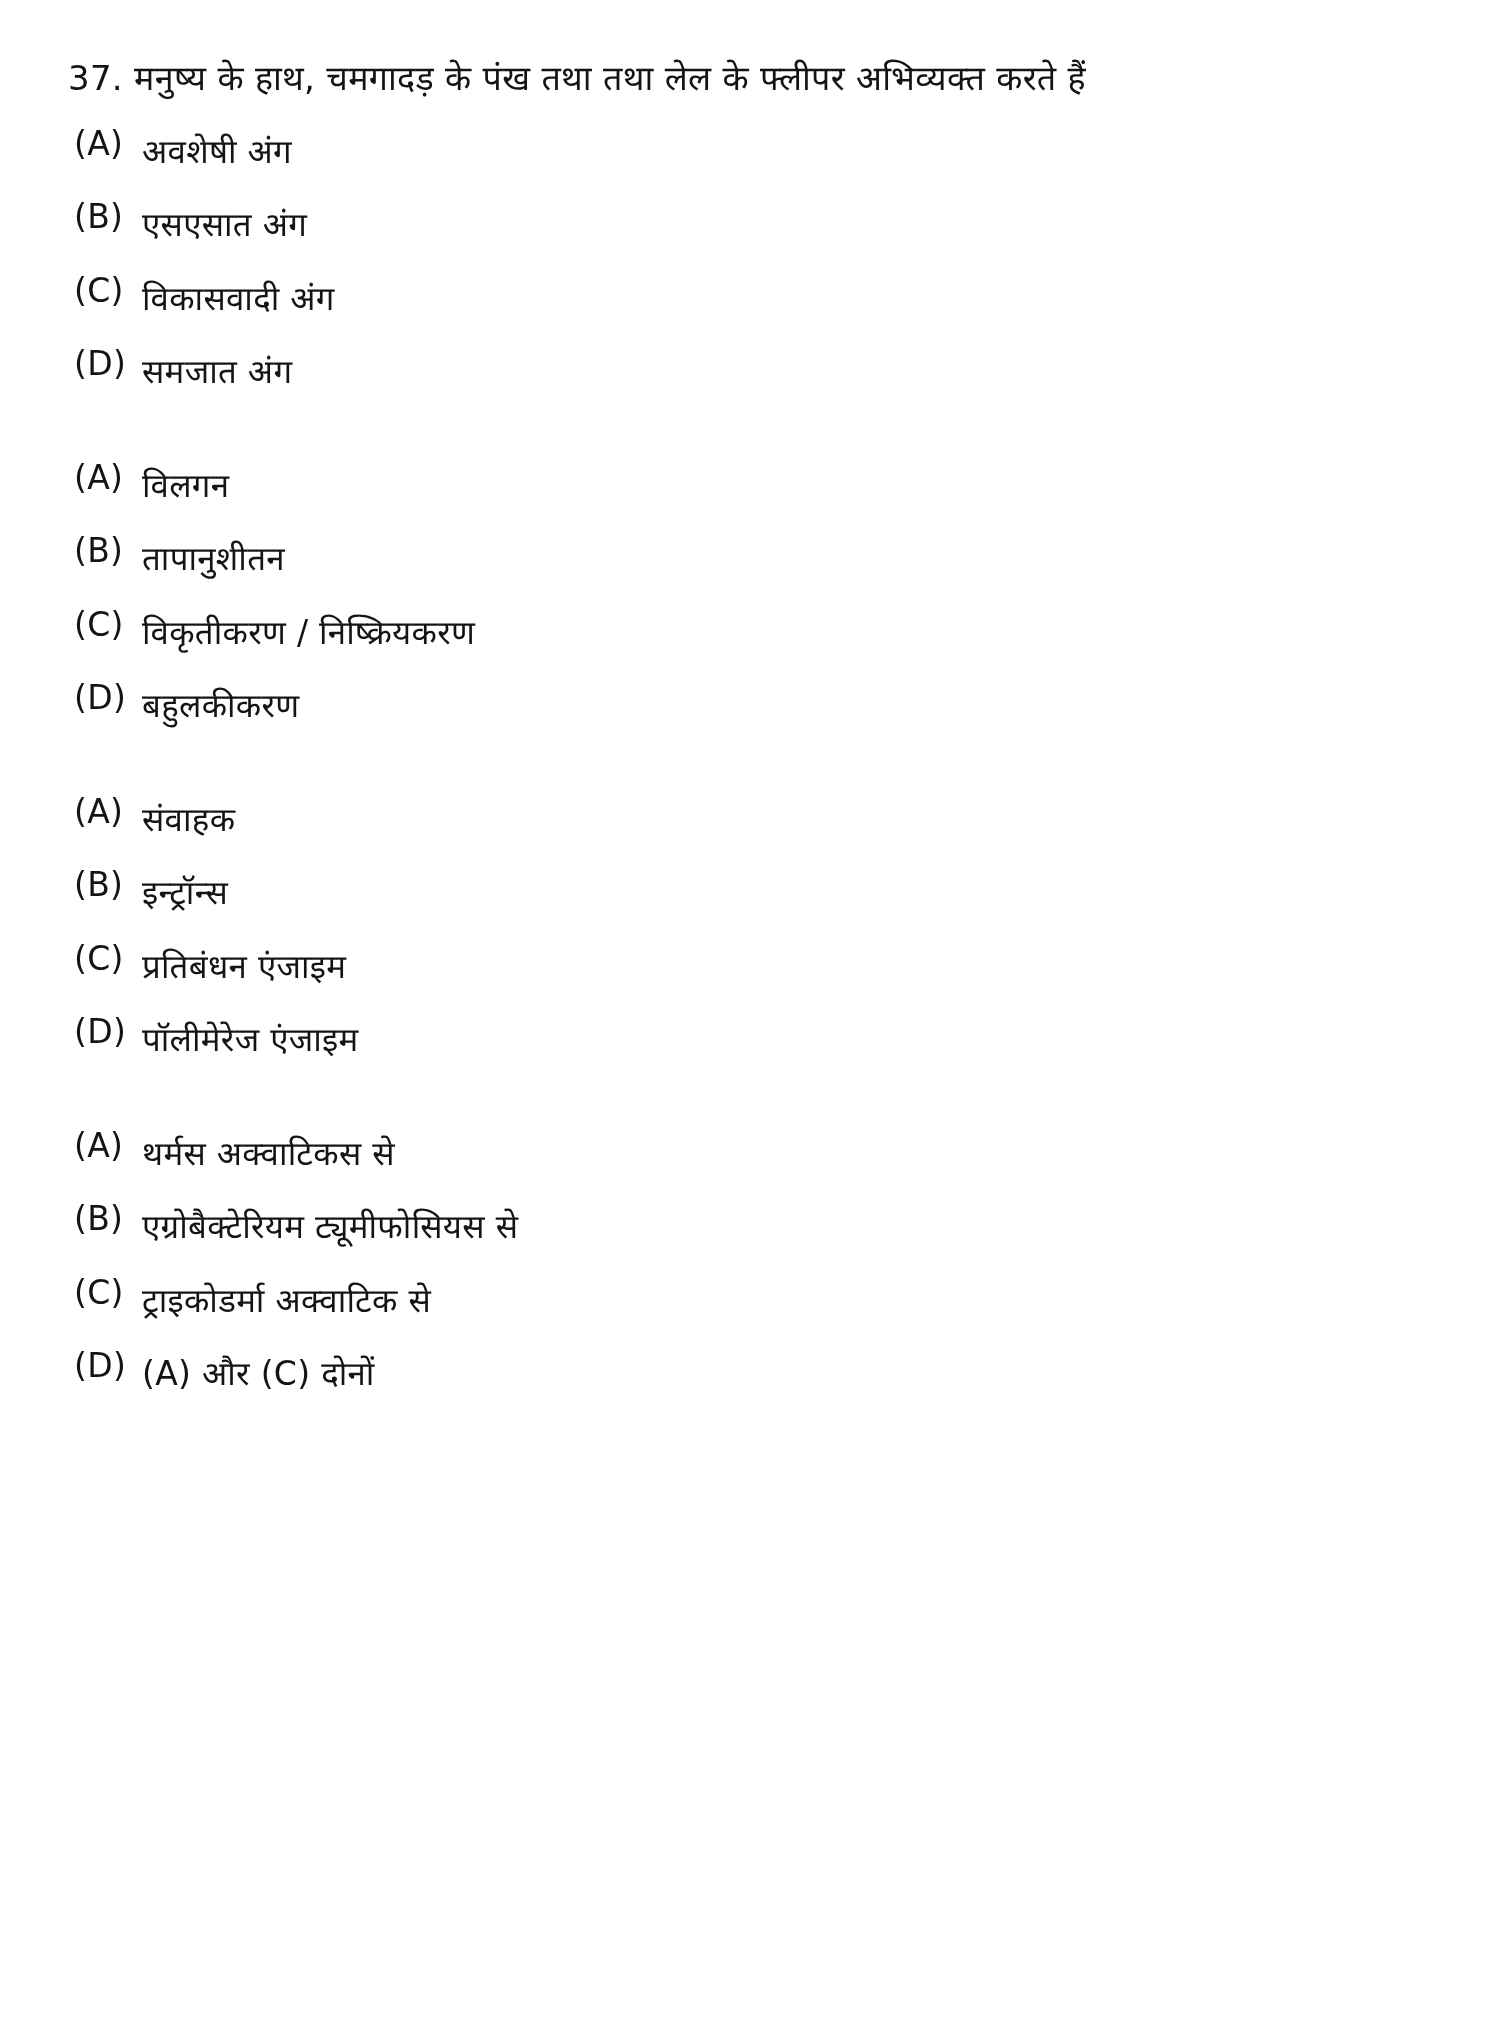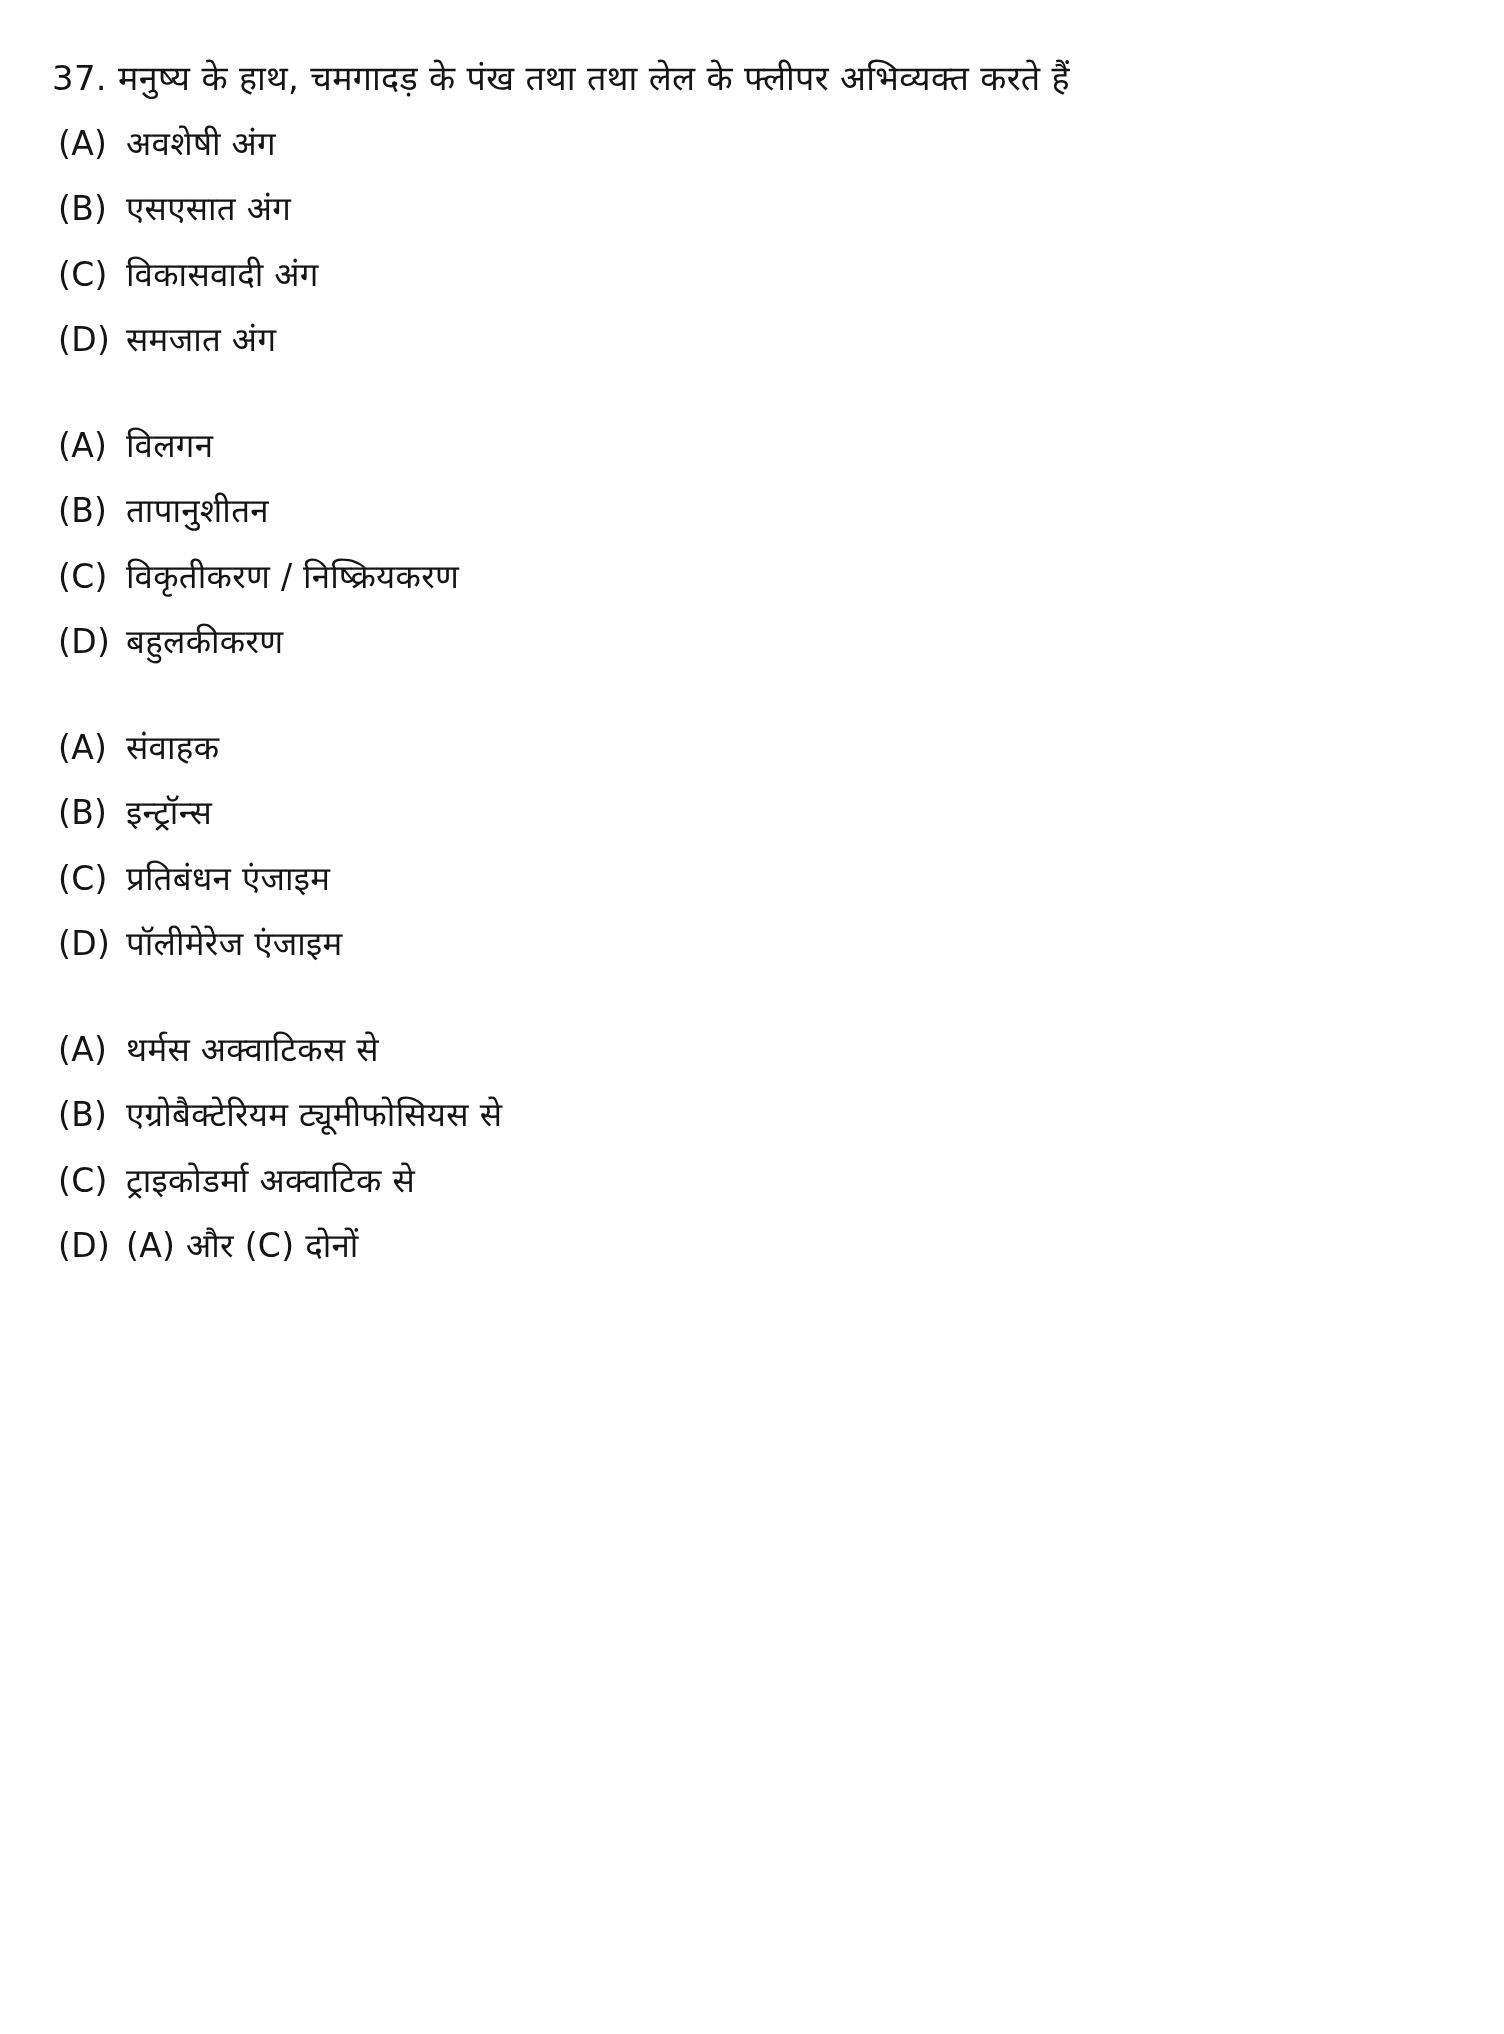--- a/index.html
+++ b/index.html
@@ -10,21 +10,21 @@
   body {
     width: 1504px;
     min-height: 2034px;
     font-family: "DejaVu Sans", sans-serif;
     color: #1a1a1a;
   }
   .page {
     width: 1504px;
     min-height: 2034px;
     box-sizing: border-box;
-    padding: 52px 60px 40px 52px;
+    padding: 52px 60px 40px 68px;
     background: #ffffff;
   }
   .question-block {
     margin-bottom: 56px;
   }
   .question-block:last-child {
     margin-bottom: 0;
   }
   .q-text {
     font-size: 34px;
@@ -55,20 +55,21 @@
   .option:last-child {
     margin-bottom: 0;
   }
   .opt-label {
     flex: 0 0 auto;
     width: 68px;
     white-space: nowrap;
   }
   .opt-text {
     flex: 1 1 auto;
+    margin-top: 8px;
   }
 </style>
 </head>
 <body>
 
 <div class="page">
 
   <div class="question-block">
     <p class="q-text">
       <span class="q-num">37.</span>

